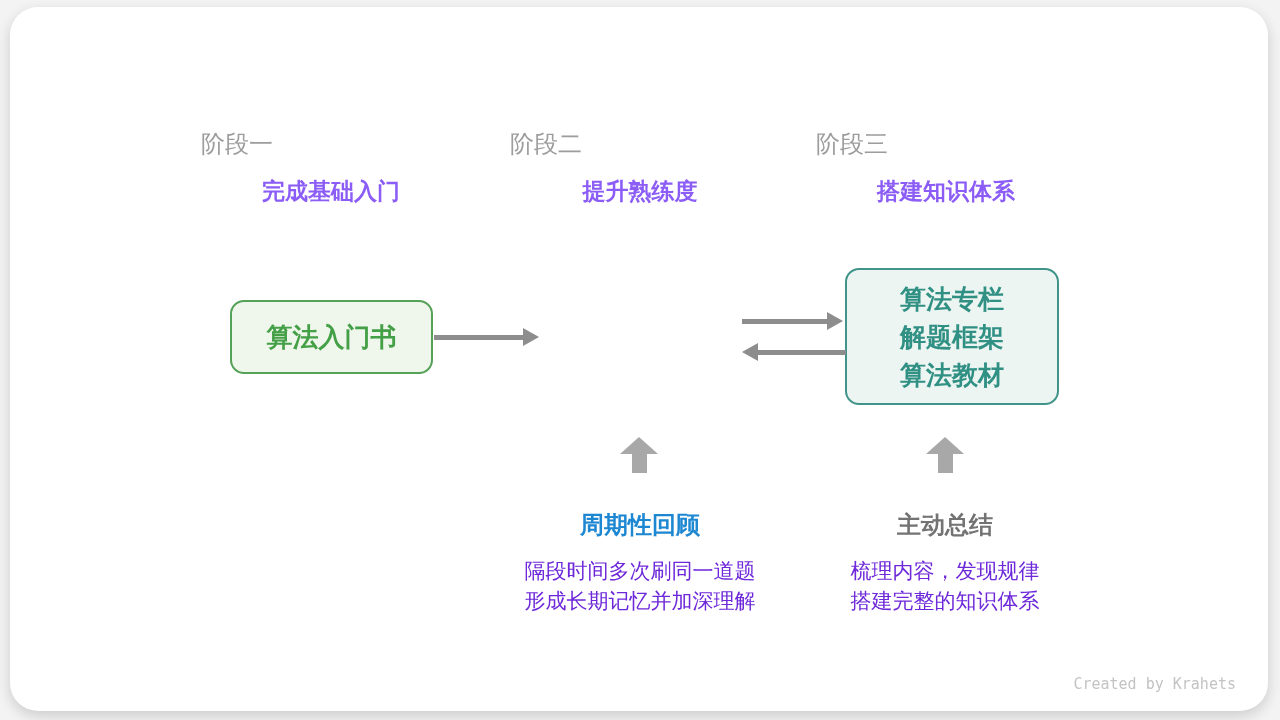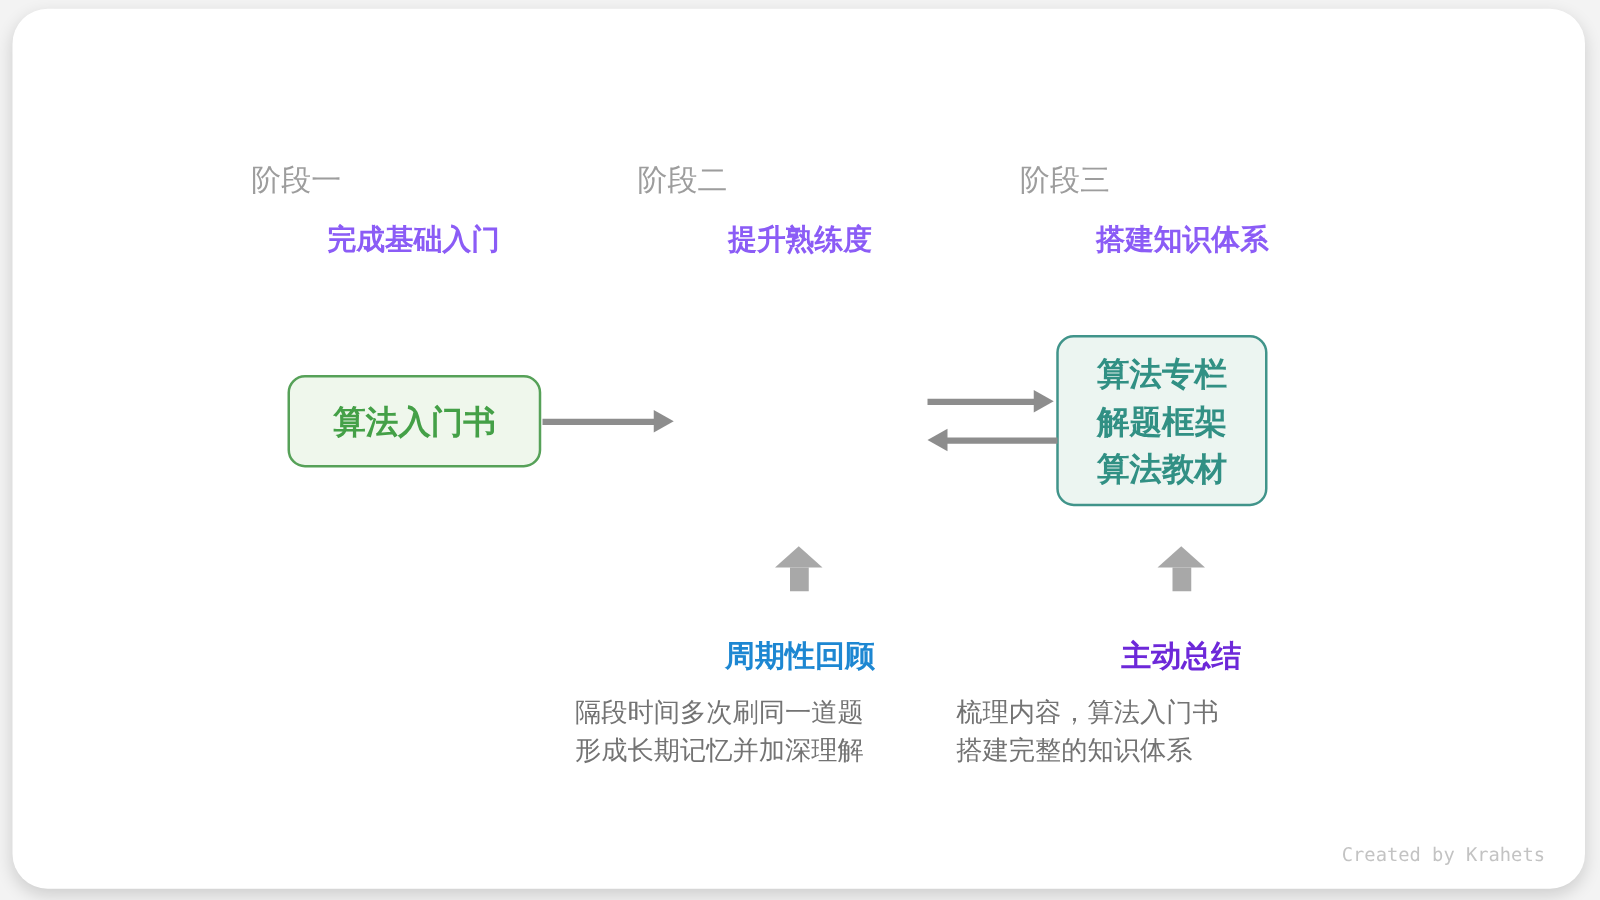--- a/index.html
+++ b/index.html
@@ -97,26 +97,26 @@
 
   
   .anno-title {
     width: 300px;
     text-align: center;
     font-size: 24px;
     font-weight: bold;
     top: 509px;
   }
   .anno-title-blue { color: #1d87d2; }
-  .anno-title-teal { color: #6d28d9; }
+  .anno-title-teal { color: #737373; }
   .anno-desc {
     width: 360px;
-    text-align: left;
+    text-align: center;
     font-size: 21px;
-    color: #737373;
+    color: #6d28d9;
     line-height: 30px;
     top: 556px;
   }
 
   .credit {
     right: 44px;
     top: 675px;
     font-family: "DejaVu Sans Mono", "Liberation Mono", monospace;
     font-size: 15px;
     color: #c3c3c3;
@@ -135,21 +135,21 @@
   <div class="abs stage-subtitle" style="left:490px">提升熟练度</div>
 
   <div class="abs stage-label" style="left:816px">阶段三</div>
   <div class="abs stage-subtitle" style="left:796px">搭建知识体系</div>
 
   <div class="abs node node-green" style="left:230px; top:300px; width:203px; height:74px;">
     <span>算法入门书</span>
   </div>
 
 
-  <div class="abs node node-teal" style="left:845px; top:268px; width:169px; height:137px;">
+  <div class="abs node node-teal" style="left:845px; top:268px; width:214px; height:137px;">
     <span class="node-line">算法专栏</span>
     <span class="node-line">解题框架</span>
     <span class="node-line">算法教材</span>
   </div>
 
   <div class="abs h-line" style="left:434px; top:335px; width:92px;"></div>
   <div class="abs head-right" style="left:523px; top:328px;"></div>
 
   <div class="abs h-line" style="left:742px; top:319px; width:87px;"></div>
   <div class="abs head-right" style="left:827px; top:312px;"></div>
@@ -167,18 +167,18 @@
   </div>
 
   <div class="abs anno-title anno-title-blue" style="left:490px">周期性回顾</div>
   <div class="abs anno-desc" style="left:460px">
     <div>隔段时间多次刷同一道题</div>
     <div>形成长期记忆并加深理解</div>
   </div>
 
   <div class="abs anno-title anno-title-teal" style="left:795px">主动总结</div>
   <div class="abs anno-desc" style="left:765px">
-    <div>梳理内容，算法入门书</div>
+    <div>梳理内容，发现规律</div>
     <div>搭建完整的知识体系</div>
   </div>
 
   <div class="abs credit">Created by Krahets</div>
 </div>
 
 </body></html>

